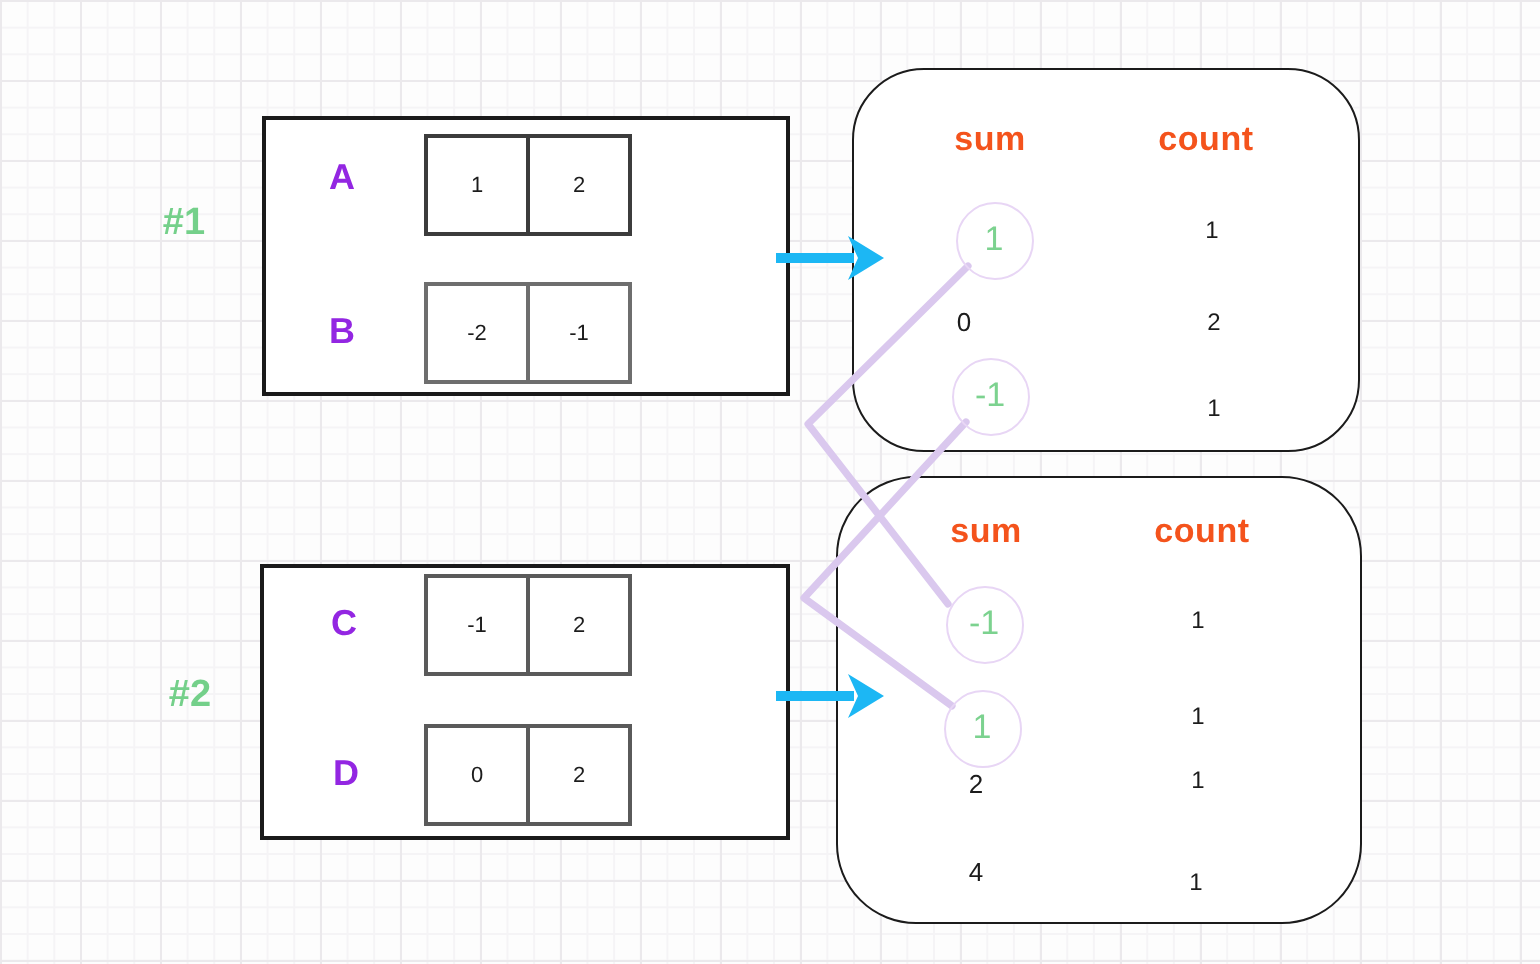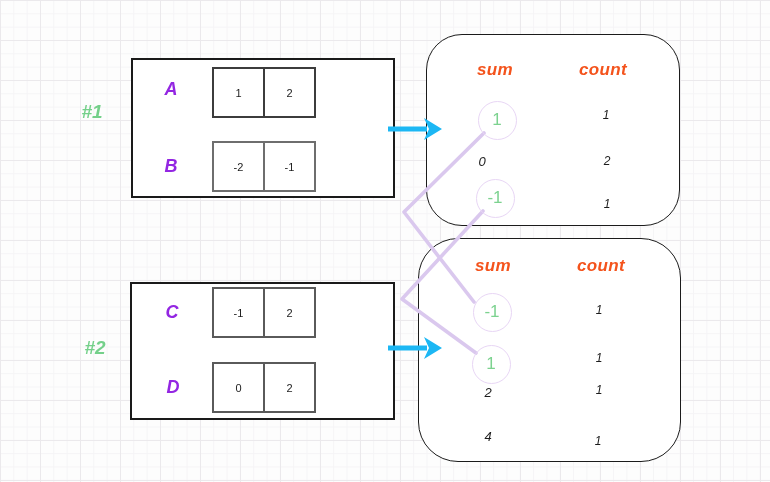--- a/index.html
+++ b/index.html
@@ -21,21 +21,21 @@
   }
   .array-box{
     position:absolute;background:#fff;border:2px solid #1a1a1a;z-index:1;
   }
   .result-box{
     position:absolute;background:#fff;border:1.6px solid #1b1b1b;z-index:1;
   }
   .overlay{position:absolute;left:0;top:0;z-index:3;pointer-events:none;}
   .pos{
     position:absolute;transform:translate(-50%,-50%);
-    white-space:nowrap;z-index:4;color:#1c1c1c;font-style:italic;
+    white-space:nowrap;z-index:4;color:#1c1c1c;
   }
   .ex-label{font-size:19px;font-weight:bold;color:#74d08a;}
   .arr-letter{font-size:18px;font-weight:bold;color:#9326e2;}
   .hdr{font-size:17px;font-weight:bold;color:#f4531c;letter-spacing:.3px;}
   .cnt{font-size:12px;}
   .plainsum{font-size:13px;}
   .cells{position:absolute;display:flex;z-index:4;}
   .cell{
     width:49px;height:47px;border:2px solid #3c3c3c;background:#fff;
     display:flex;align-items:center;justify-content:center;

